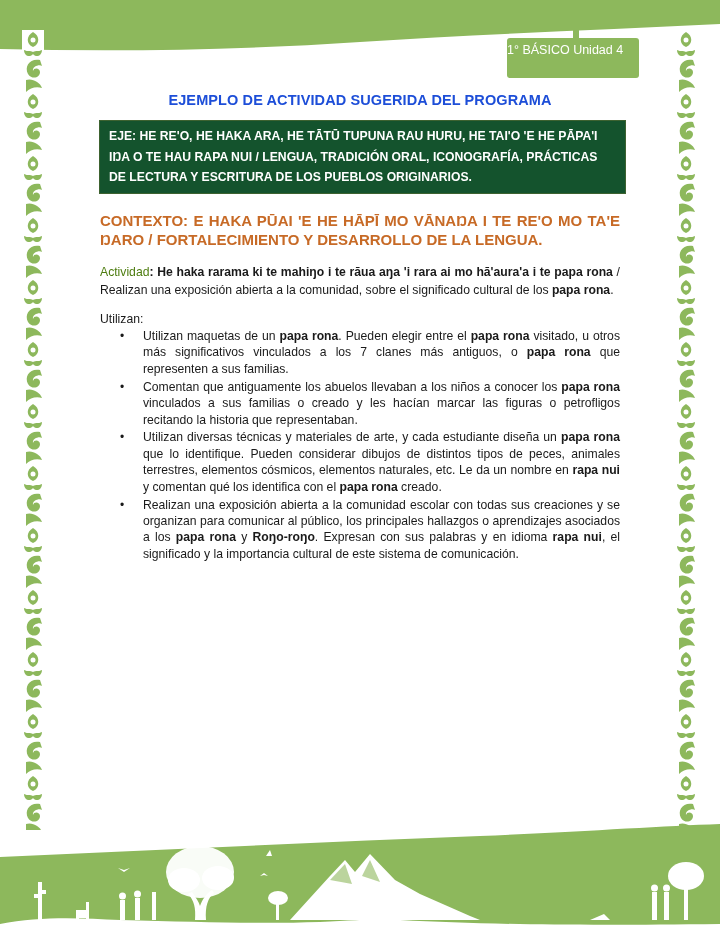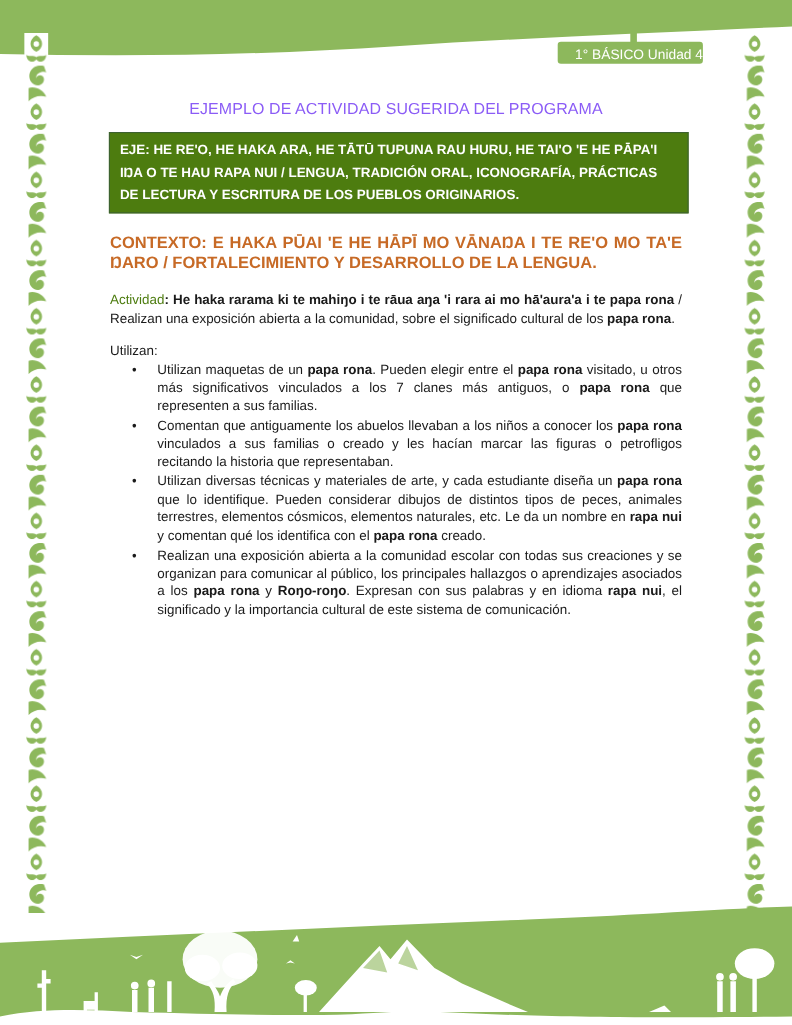--- a/index.html
+++ b/index.html
@@ -5,36 +5,36 @@
   html, body { margin: 0; padding: 0; }
   body {
     width: 720px; height: 932px; position: relative; overflow: hidden;
     background: #ffffff;
     font-family: "Liberation Sans", "DejaVu Sans", sans-serif;
     color: #1a1a1a;
   }
   .top-banner { position: absolute; left: 0; top: 0; width: 720px; height: 60px; }
   .unit-stem { position: absolute; left: 573px; top: 30px; width: 6px; height: 12px; background: #8db85c; }
   .unit-badge {
-    position: absolute; left: 507px; top: 38px; width: 132px; height: 20px;
+    position: absolute; left: 507px; top: 38px; width: 132px; height: 40px;
     background: #8db85c; border-radius: 3px;
-    color: #ffffff; font-size: 12.5px; line-height: 24px; text-align: right;
+    color: #ffffff; font-size: 12.5px; line-height: 24px; text-align: left;
   }
   .side-border { position: absolute; top: 30px; width: 22px; height: 800px; }
   .side-border.left { left: 22px; }
   .side-border.right { left: 675px; }
 
   .doc-title {
     position: absolute; left: 100px; top: 92px; width: 520px; text-align: center;
-    font-weight: normal; font-size: 14.5px; letter-spacing: 0.1px; color: #8b5cf6;
+    font-weight: bold; font-size: 14.5px; letter-spacing: 0.1px; color: #1d4ed8;
   }
   .eje-box {
     position: absolute; left: 99px; top: 120px; width: 506px; height: 64px;
     padding: 5px 10px 3px 9px;
-    background: #4d7c0f; border: 1px solid #3d6230;
+    background: #14532d; border: 1px solid #3d6230;
     color: #ffffff; font-weight: bold; font-size: 12.2px; line-height: 20.5px;
   }
   .contexto {
     position: absolute; left: 100px; top: 211px; width: 520px;
     color: #c76a26; font-weight: bold; font-size: 15px; line-height: 19px;
     text-align: justify; text-align-last: left;
   }
   .actividad {
     position: absolute; left: 100px; top: 263px; width: 520px;
     font-size: 12.2px; line-height: 18px; text-align: justify;

